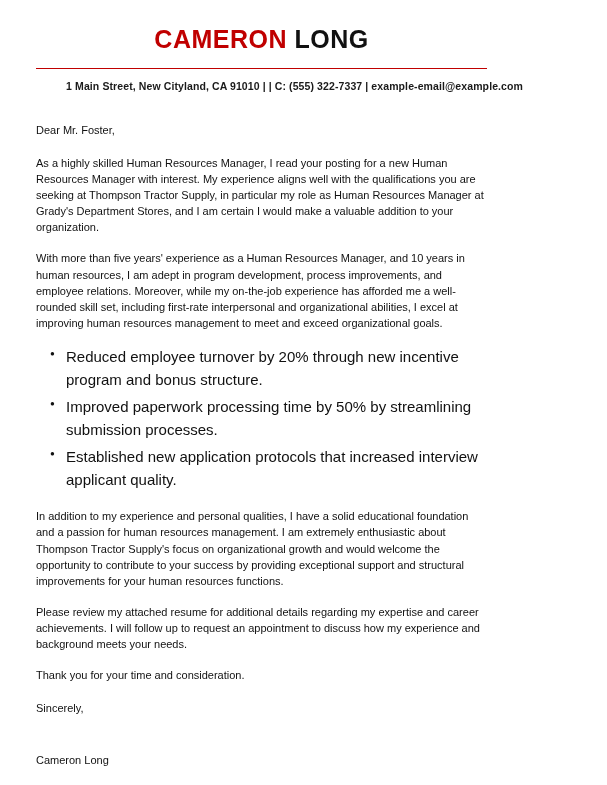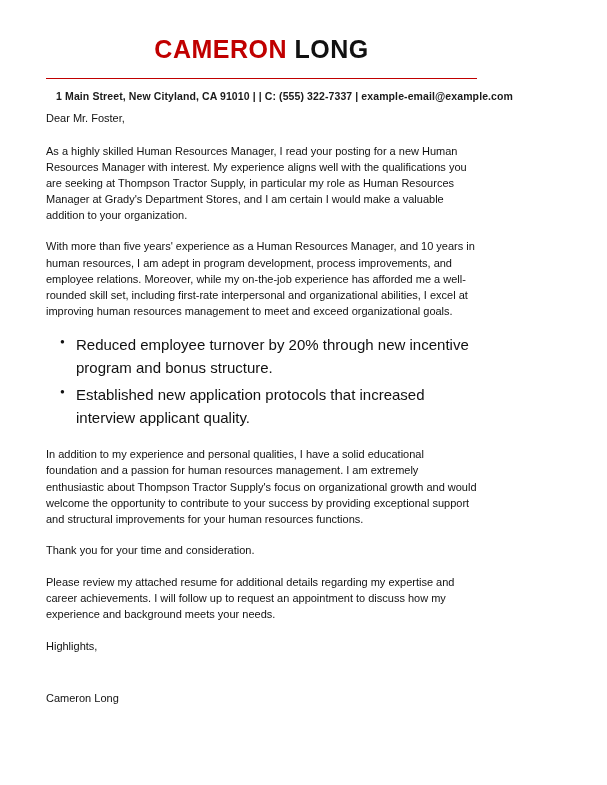--- a/index.html
+++ b/index.html
@@ -11,21 +11,21 @@
     height: 785px;
     background: #ffffff;
     font-family: "Liberation Sans", sans-serif;
     color: #000000;
     overflow: hidden;
   }
   .page {
     width: 523px;
     height: 785px;
     box-sizing: border-box;
-    padding: 10px;
+    padding: 0;
     position: relative;
   }
   .header {
     text-align: center;
     padding-top: 26px;
   }
   .name {
     font-size: 25px;
     font-weight: bold;
     letter-spacing: 0.5px;
@@ -44,21 +44,21 @@
   .contact {
     text-align: right;
     font-size: 10.5px;
     font-weight: bold;
     color: #1a1a1a;
     margin-top: 11px;
     letter-spacing: 0.1px;
   }
   .body-wrap {
     padding: 0 36px;
-    margin-top: 8px;
+    margin-top: 30px;
   }
   p.para {
     font-size: 11px;
     line-height: 1.47;
     margin: 0 0 15px 0;
     text-align: left;
     color: #111111;
   }
   p.salutation {
     margin-bottom: 17px;
@@ -115,29 +115,30 @@
 
     <p class="para salutation">Dear Mr. Foster,</p>
 
     <p class="para">As a highly skilled Human Resources Manager, I read your posting for a new Human Resources Manager with interest. My experience aligns well with the qualifications you are seeking at Thompson Tractor Supply, in particular my role as Human Resources Manager at Grady's Department Stores, and I am certain I would make a valuable addition to your organization.</p>
 
     <p class="para">With more than five years' experience as a Human Resources Manager, and 10 years in human resources, I am adept in program development, process improvements, and employee relations. Moreover, while my on-the-job experience has afforded me a well-rounded skill set, including first-rate interpersonal and organizational abilities, I excel at improving human resources management to meet and exceed organizational goals.</p>
 
 
     <ul class="bullets">
       <li>Reduced employee turnover by 20% through new incentive program and bonus structure.</li>
+      <li>Improved paperwork processing time by 50% by streamlining submission processes.</li>
       <li>Established new application protocols that increased interview applicant quality.</li>
     </ul>
 
     <p class="para">In addition to my experience and personal qualities, I have a solid educational foundation and a passion for human resources management. I am extremely enthusiastic about Thompson Tractor Supply's focus on organizational growth and would welcome the opportunity to contribute to your success by providing exceptional support and structural improvements for your human resources functions.</p>
 
+    <p class="para">Please review my attached resume for additional details regarding my expertise and career achievements. I will follow up to request an appointment to discuss how my experience and background meets your needs.</p>
+
     <p class="para closing">Thank you for your time and consideration.</p>
 
-    <p class="para">Please review my attached resume for additional details regarding my expertise and career achievements. I will follow up to request an appointment to discuss how my experience and background meets your needs.</p>
-
-    <p class="para signature-line">Highlights,</p>
+    <p class="para signature-line">Sincerely,</p>
 
     <div class="sign-space"></div>
 
     <p class="para">Cameron Long</p>
 
   </div>
 </div>
 
 </body></html>

